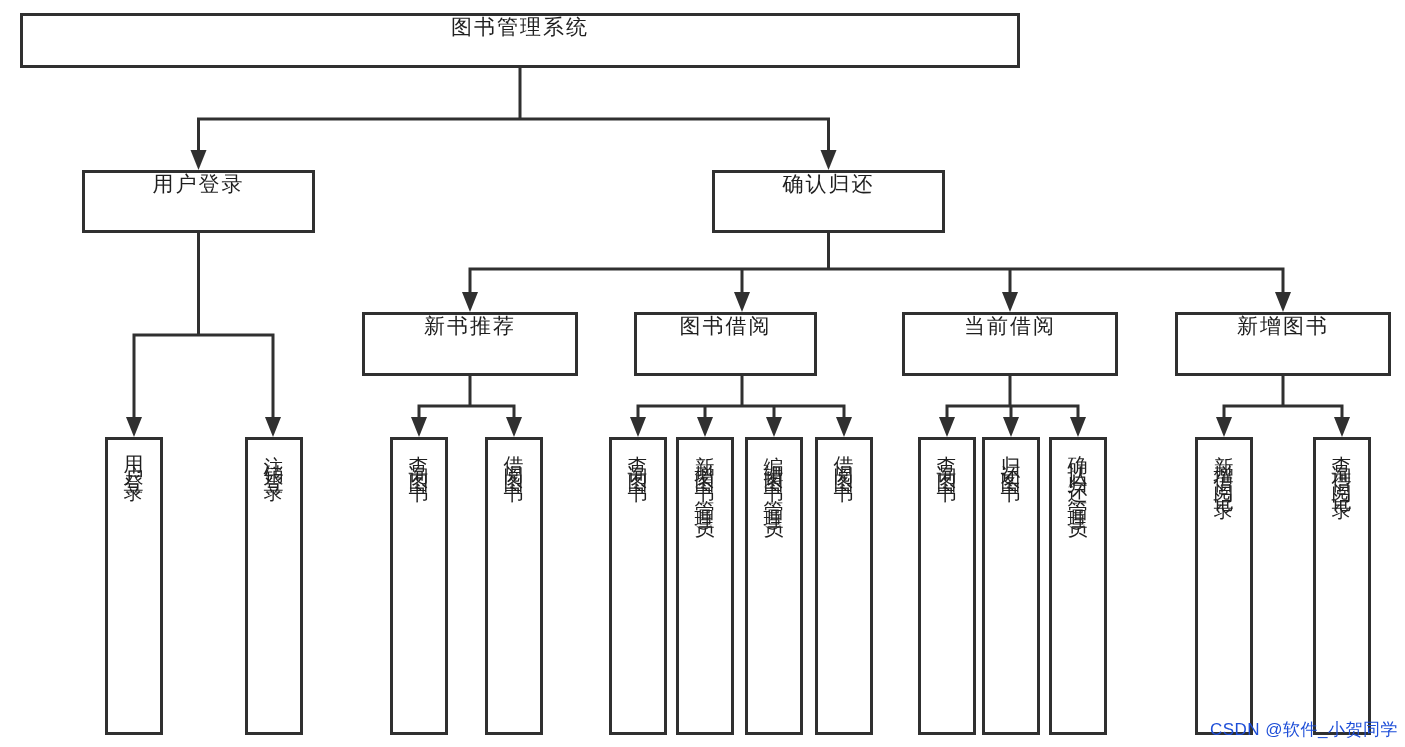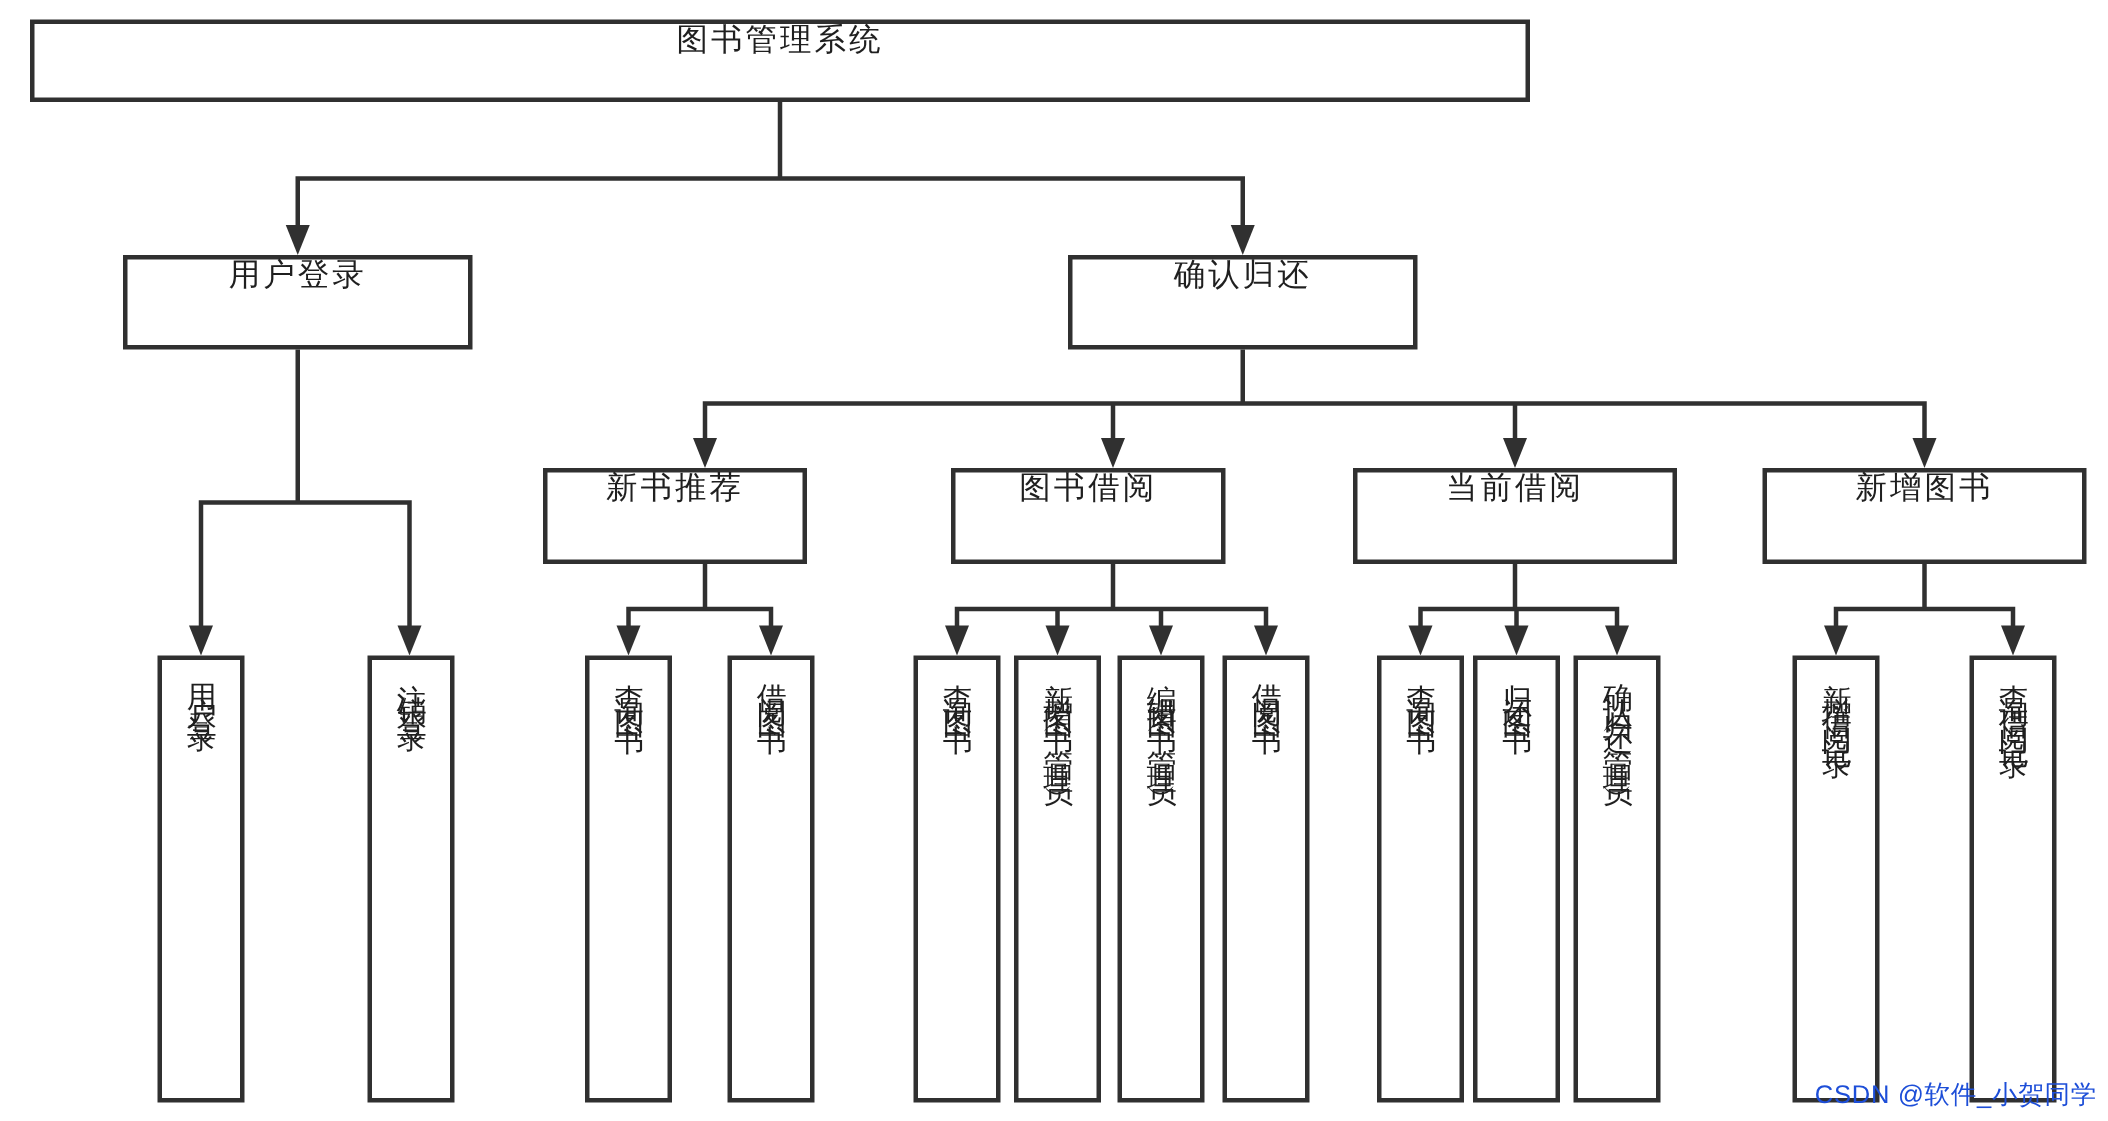--- a/index.html
+++ b/index.html
@@ -104,21 +104,21 @@
     <span>图书管理系统</span>
   </div>
 
   <div class="box hbox" style="left:82px; top:170px; width:233px; height:63px;">
     <span>用户登录</span>
   </div>
   <div class="box hbox" style="left:712px; top:170px; width:233px; height:63px;">
     <span>确认归还</span>
   </div>
 
-  <div class="box hbox" style="left:362px; top:312px; width:176px; height:64px;">
+  <div class="box hbox" style="left:362px; top:312px; width:216px; height:64px;">
     <span>新书推荐</span>
   </div>
   <div class="box hbox" style="left:634px; top:312px; width:183px; height:64px;">
     <span>图书借阅</span>
   </div>
   <div class="box hbox" style="left:902px; top:312px; width:216px; height:64px;">
     <span>当前借阅</span>
   </div>
   <div class="box hbox" style="left:1175px; top:312px; width:216px; height:64px;">
     <span>新增图书</span>

